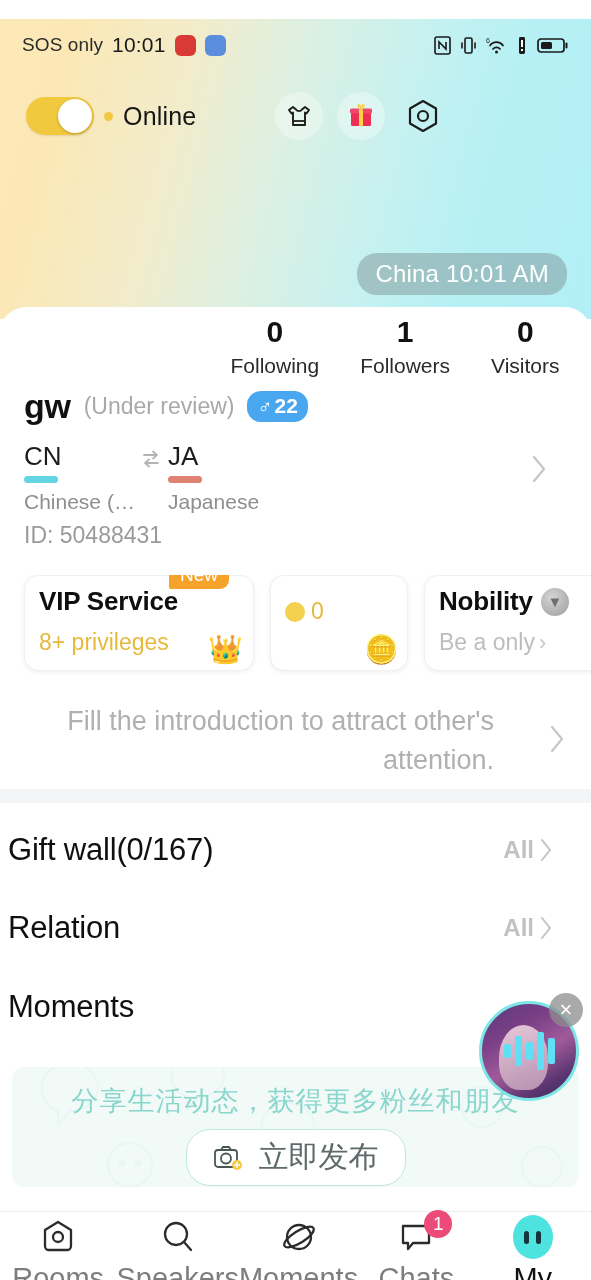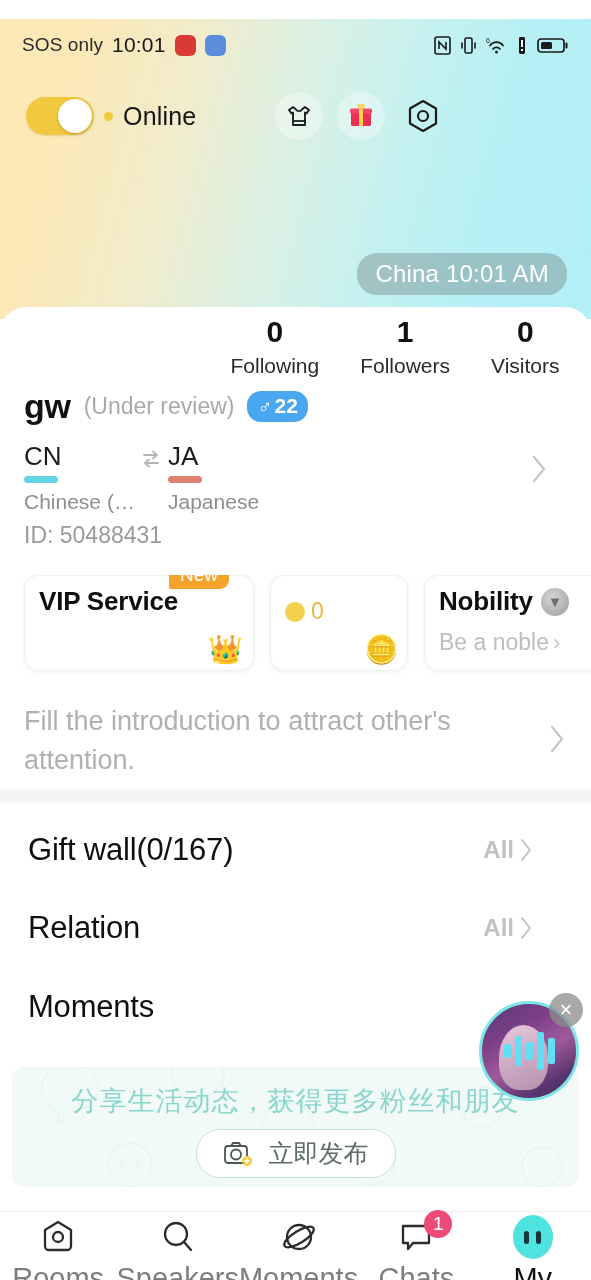--- a/index.html
+++ b/index.html
@@ -168,46 +168,46 @@
     display:flex; align-items:center; justify-content:center;
     color:#6f6f6f; font-size:15px;
   }
   .noble-arrow { margin-left:4px; color:#c8c8c8; font-size:22px; }
 
   
   .intro-row {
     position:absolute; left:0; top:678px; width:591px; height:88px;
     padding:0 24px; display:flex; align-items:center; justify-content:space-between; z-index:5;
   }
-  .intro-text { font-size:27px; color:#b0b0b0; line-height:1.45; max-width:470px; }
+  .intro-text { font-size:27px; color:#b0b0b0; line-height:1.45; max-width:470px;text-align:right; }
   .gap-band { position:absolute; left:0; top:770px; width:591px; height:14px; background:#f4f5f7; z-index:4; }
 
   
   .section-row {
-    position:absolute; left:0; width:562px; height:66px; padding:0 28px;
+    position:absolute; left:0; width:562px; height:66px; padding:0 8px;
     display:flex; align-items:center; justify-content:space-between; z-index:5;
   }
   .section-title { font-size:31px; color:#101010; letter-spacing:-.2px; }
   .section-all { display:flex; align-items:center; gap:4px; color:#c2c2c2; font-size:24px;font-weight:bold; }
 
   
   .promo {
     position:absolute; left:12px; top:1048px; width:567px; height:120px;
     background:#f2faf8; border-radius:12px; z-index:4; overflow:hidden;
   }
   .promo-deco { position:absolute; inset:0; opacity:.55; }
   .promo-text {
     position:absolute; left:0; top:16px; width:100%; text-align:center;
     font-size:27px; color:#89d6cd; letter-spacing:1px; white-space:nowrap;
   }
   .promo-btn {
     position:absolute; left:50%; transform:translateX(-50%); top:62px;
     border:1px solid #bfe6e0; background:#fff; border-radius:24px;
     padding:7px 26px; display:flex; align-items:center; gap:16px;
-    font-size:25px; color:#5e6b6a;
+    font-size:30px; color:#5e6b6a;
   }
 
   
   .float-bubble { position:absolute; right:12px; top:982px; width:100px; height:100px; z-index:9; }
   .bubble-img {
     width:100px; height:100px; border-radius:50%; overflow:hidden;
     border:3px solid #7ee6e6; position:relative;
     background:linear-gradient(150deg,#5b3a7a 0%,#7b3f86 30%,#a05a9a 55%,#5a3570 80%,#3d2a52 100%);
   }
   .bubble-img .shape {
@@ -385,36 +385,37 @@
         </svg>
     </div>
   </div>
 
   <div class="uid">ID: 50488431</div>
 
   <div class="cards">
     <div class="card vip">
       <div class="new-badge">New</div>
       <div class="card-title">VIP Service</div>
+      <div class="card-sub gold">8+ privileges</div>
       <div class="crown">👑</div>
     </div>
     <div class="card wallet">
       <div class="card-sub gold">
         <span class="coin-small"></span>
         <span>0</span>
       </div>
       <div class="coin-big">🪙</div>
     </div>
     <div class="card nobility">
       <div class="card-title">
         <span>Nobility</span>
         <span class="noble-medal">▼</span>
       </div>
       <div class="card-sub grey">
-        <span>Be a noble</span>
+        <span>Be a only</span>
         <span class="noble-arrow">›</span>
       </div>
     </div>
   </div>
 
   <div class="intro-row">
     <div class="intro-text">Fill the introduction to attract other's attention.</div>
     <span>
       <svg width="20" height="32" viewBox="0 0 20 32">
           <path d="M5 4 L15 16 L5 28" fill="none" stroke="#c6c6c6" stroke-width="2.2" stroke-linecap="round" stroke-linejoin="round"></path>

